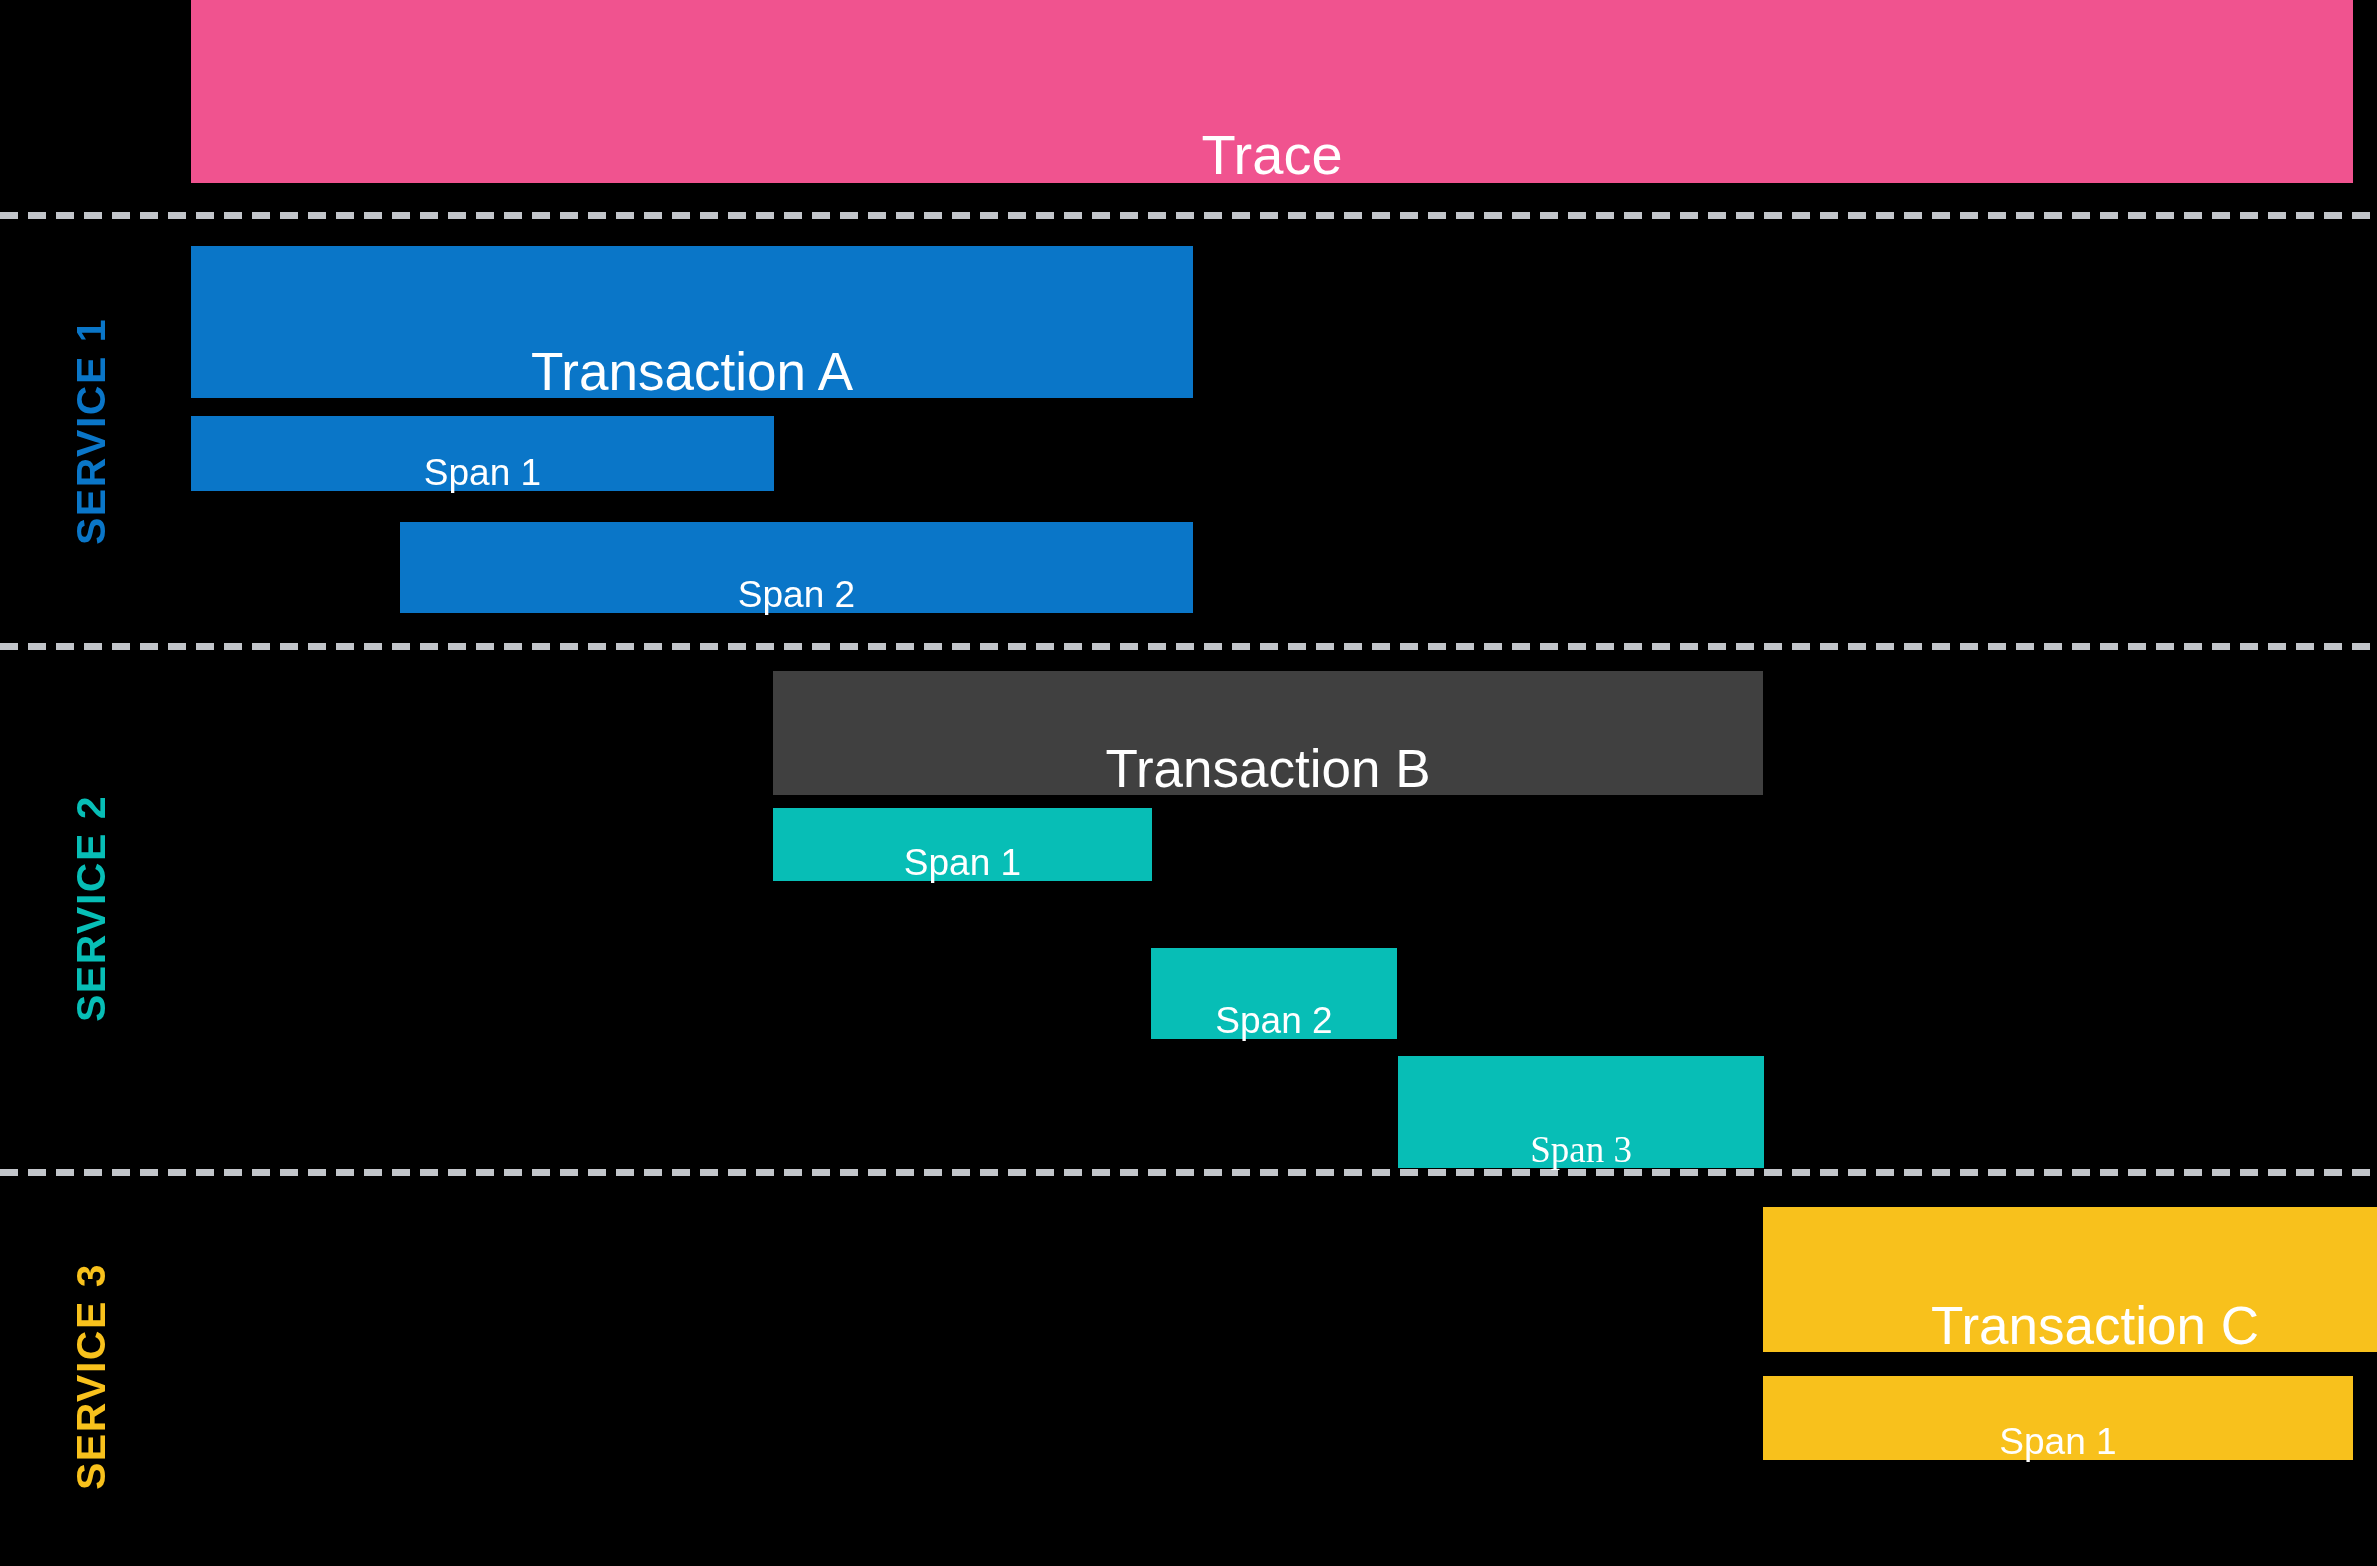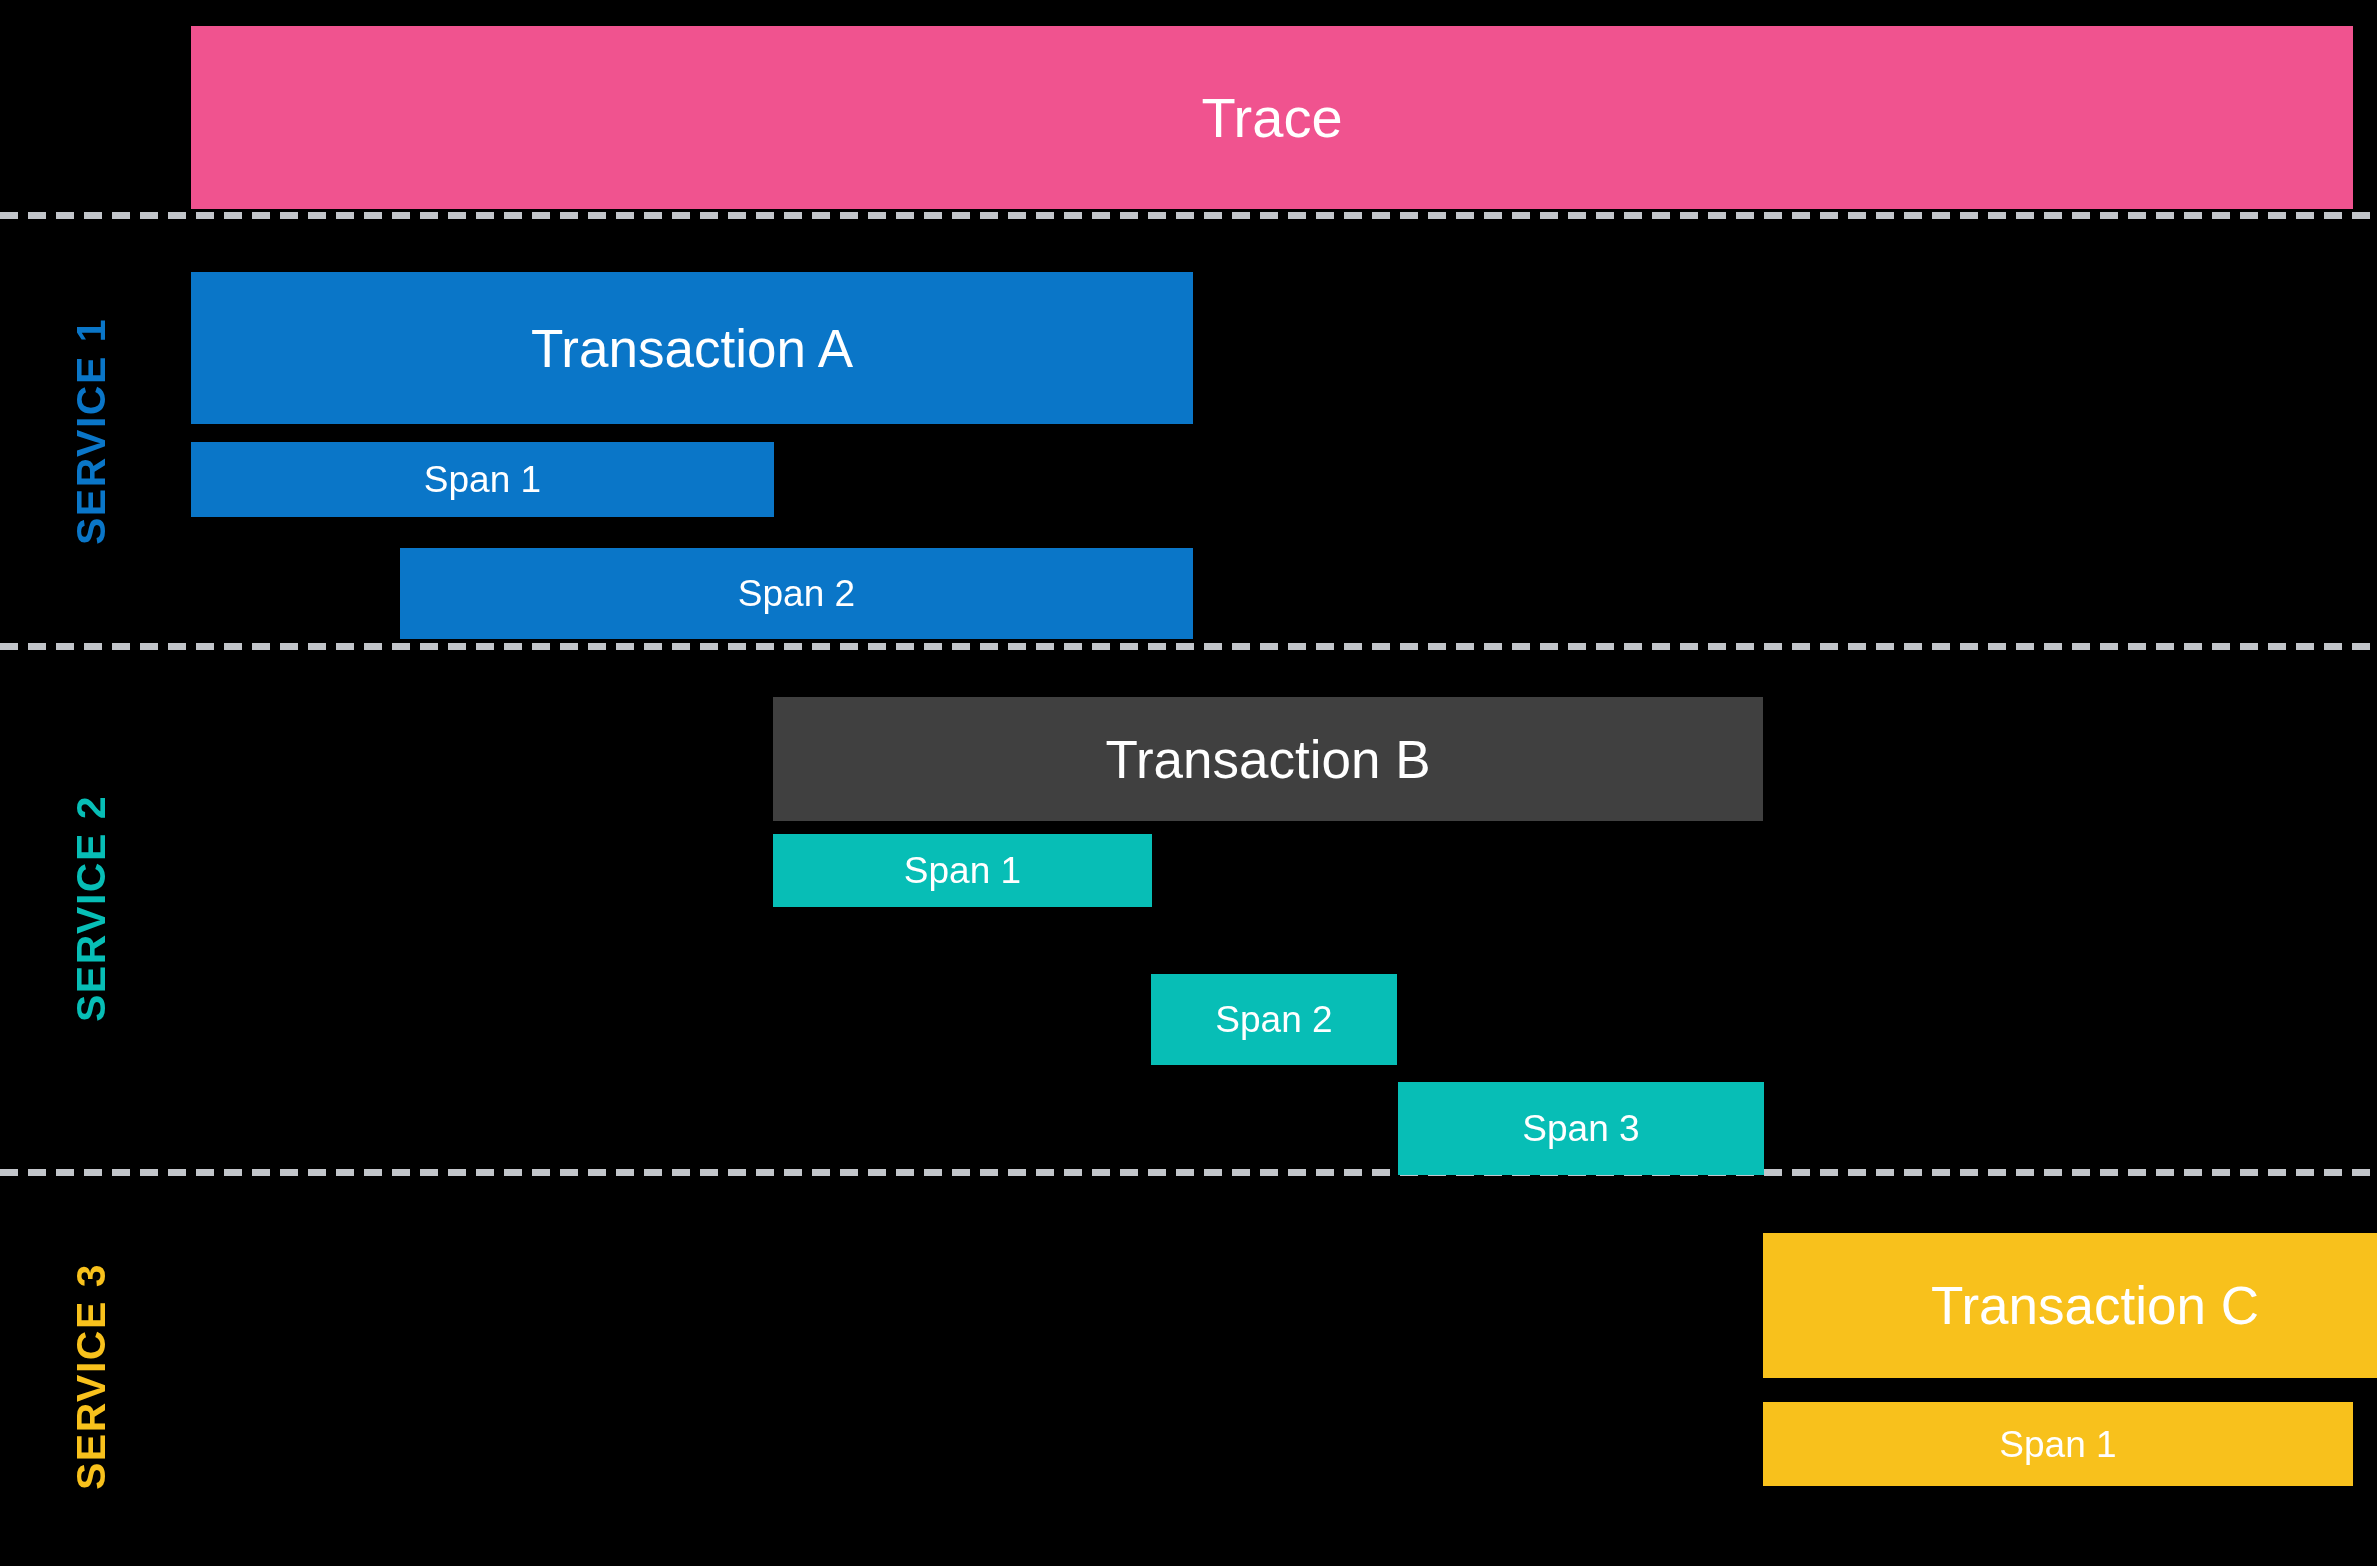--- a/index.html
+++ b/index.html
@@ -47,25 +47,24 @@
   }
   .service-label span {
     transform: rotate(-90deg);
     display: inline-block;
   }
 
   
   .bar {
     position: absolute;
     display: flex;
-    align-items: center;
+    align-items: flex-end;
     justify-content: center;
     color: #ffffff;
     box-sizing: border-box;
-    margin-top: 26px;
   }
   .bar-label {
     white-space: nowrap;
     line-height: 1;
   }
 
   .trace-bar .bar-label   { font-size: 56px; }
   .txn-bar   .bar-label   { font-size: 53px; }
   .span-bar  .bar-label   { font-size: 37px; }
 </style>
@@ -96,21 +95,21 @@
     </div>
     <div class="bar txn-bar" style="left: 773px; top: 671px; width: 990px; height: 124px; background: #404040;">
       <div class="bar-label">Transaction B</div>
     </div>
     <div class="bar span-bar" style="left: 773px; top: 808px; width: 379px; height: 73px; background: rgb(7, 190, 182);">
       <div class="bar-label">Span 1</div>
     </div>
     <div class="bar span-bar" style="left: 1151px; top: 948px; width: 246px; height: 91px; background: rgb(7, 190, 182);">
       <div class="bar-label">Span 2</div>
     </div>
-    <div class="bar span-bar" style="left: 1398px; top: 1056px; width: 366px; height: 93px; background: rgb(7, 190, 182);">
+    <div class="bar span-bar" style="left: 1398px; top: 1056px; width: 366px; height: 112px; background: rgb(7, 190, 182); font-family: Liberation Serif, serif;">
       <div class="bar-label">Span 3</div>
     </div>
     <div class="service-label" style="top: 1189px; height: 374px; color: rgb(248, 193, 28);">
       <span>SERVICE 3</span>
     </div>
     <div class="bar txn-bar" style="left: 1763px; top: 1207px; width: 664px; height: 145px; background: rgb(248, 193, 28);">
       <div class="bar-label">Transaction C</div>
     </div>
     <div class="bar span-bar" style="left: 1763px; top: 1376px; width: 590px; height: 84px; background: rgb(248, 193, 28);">
       <div class="bar-label">Span 1</div>

